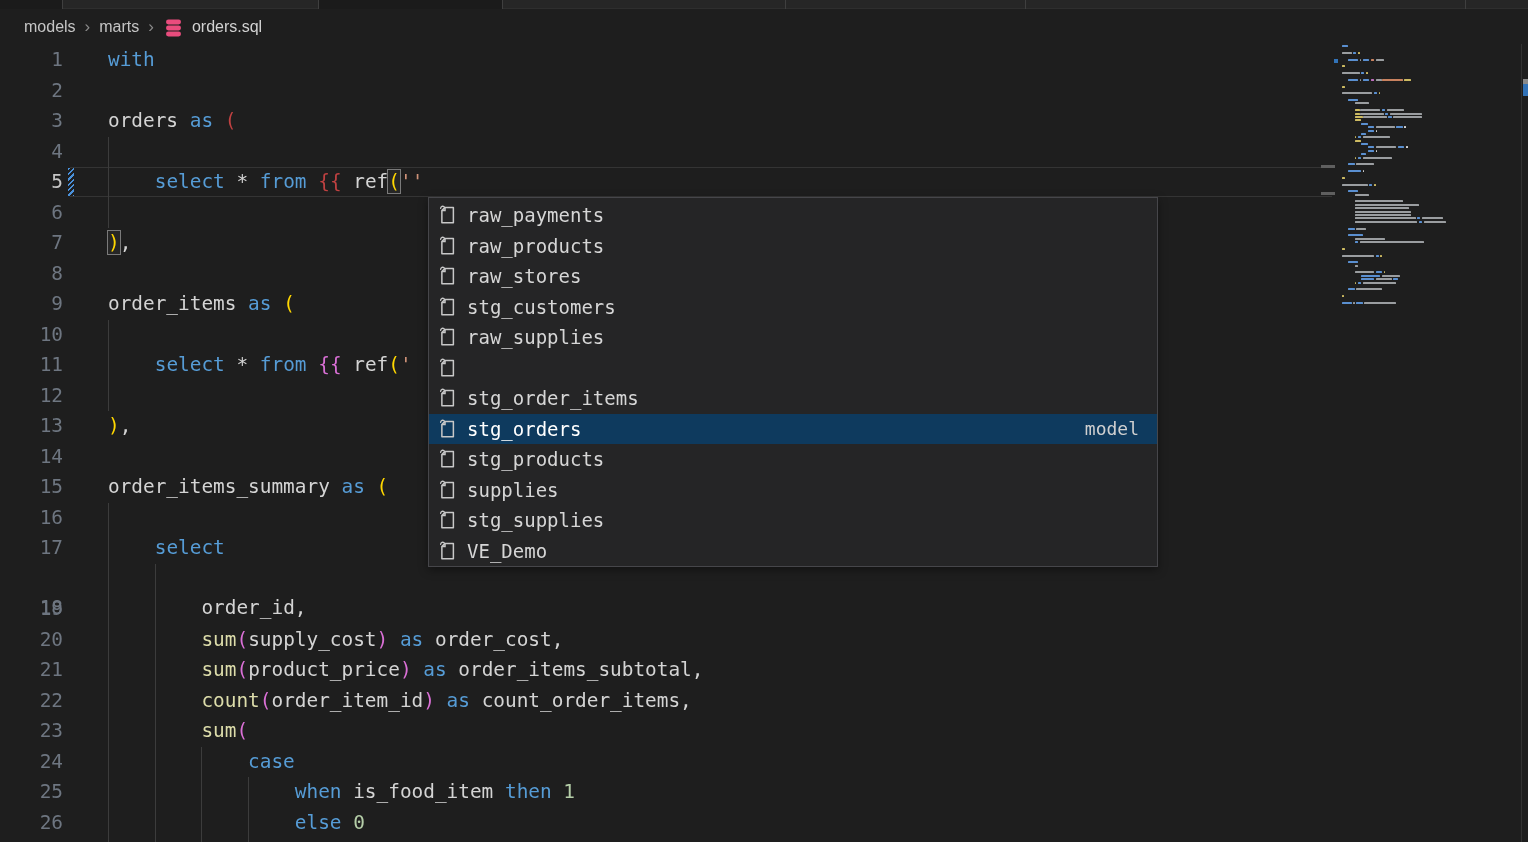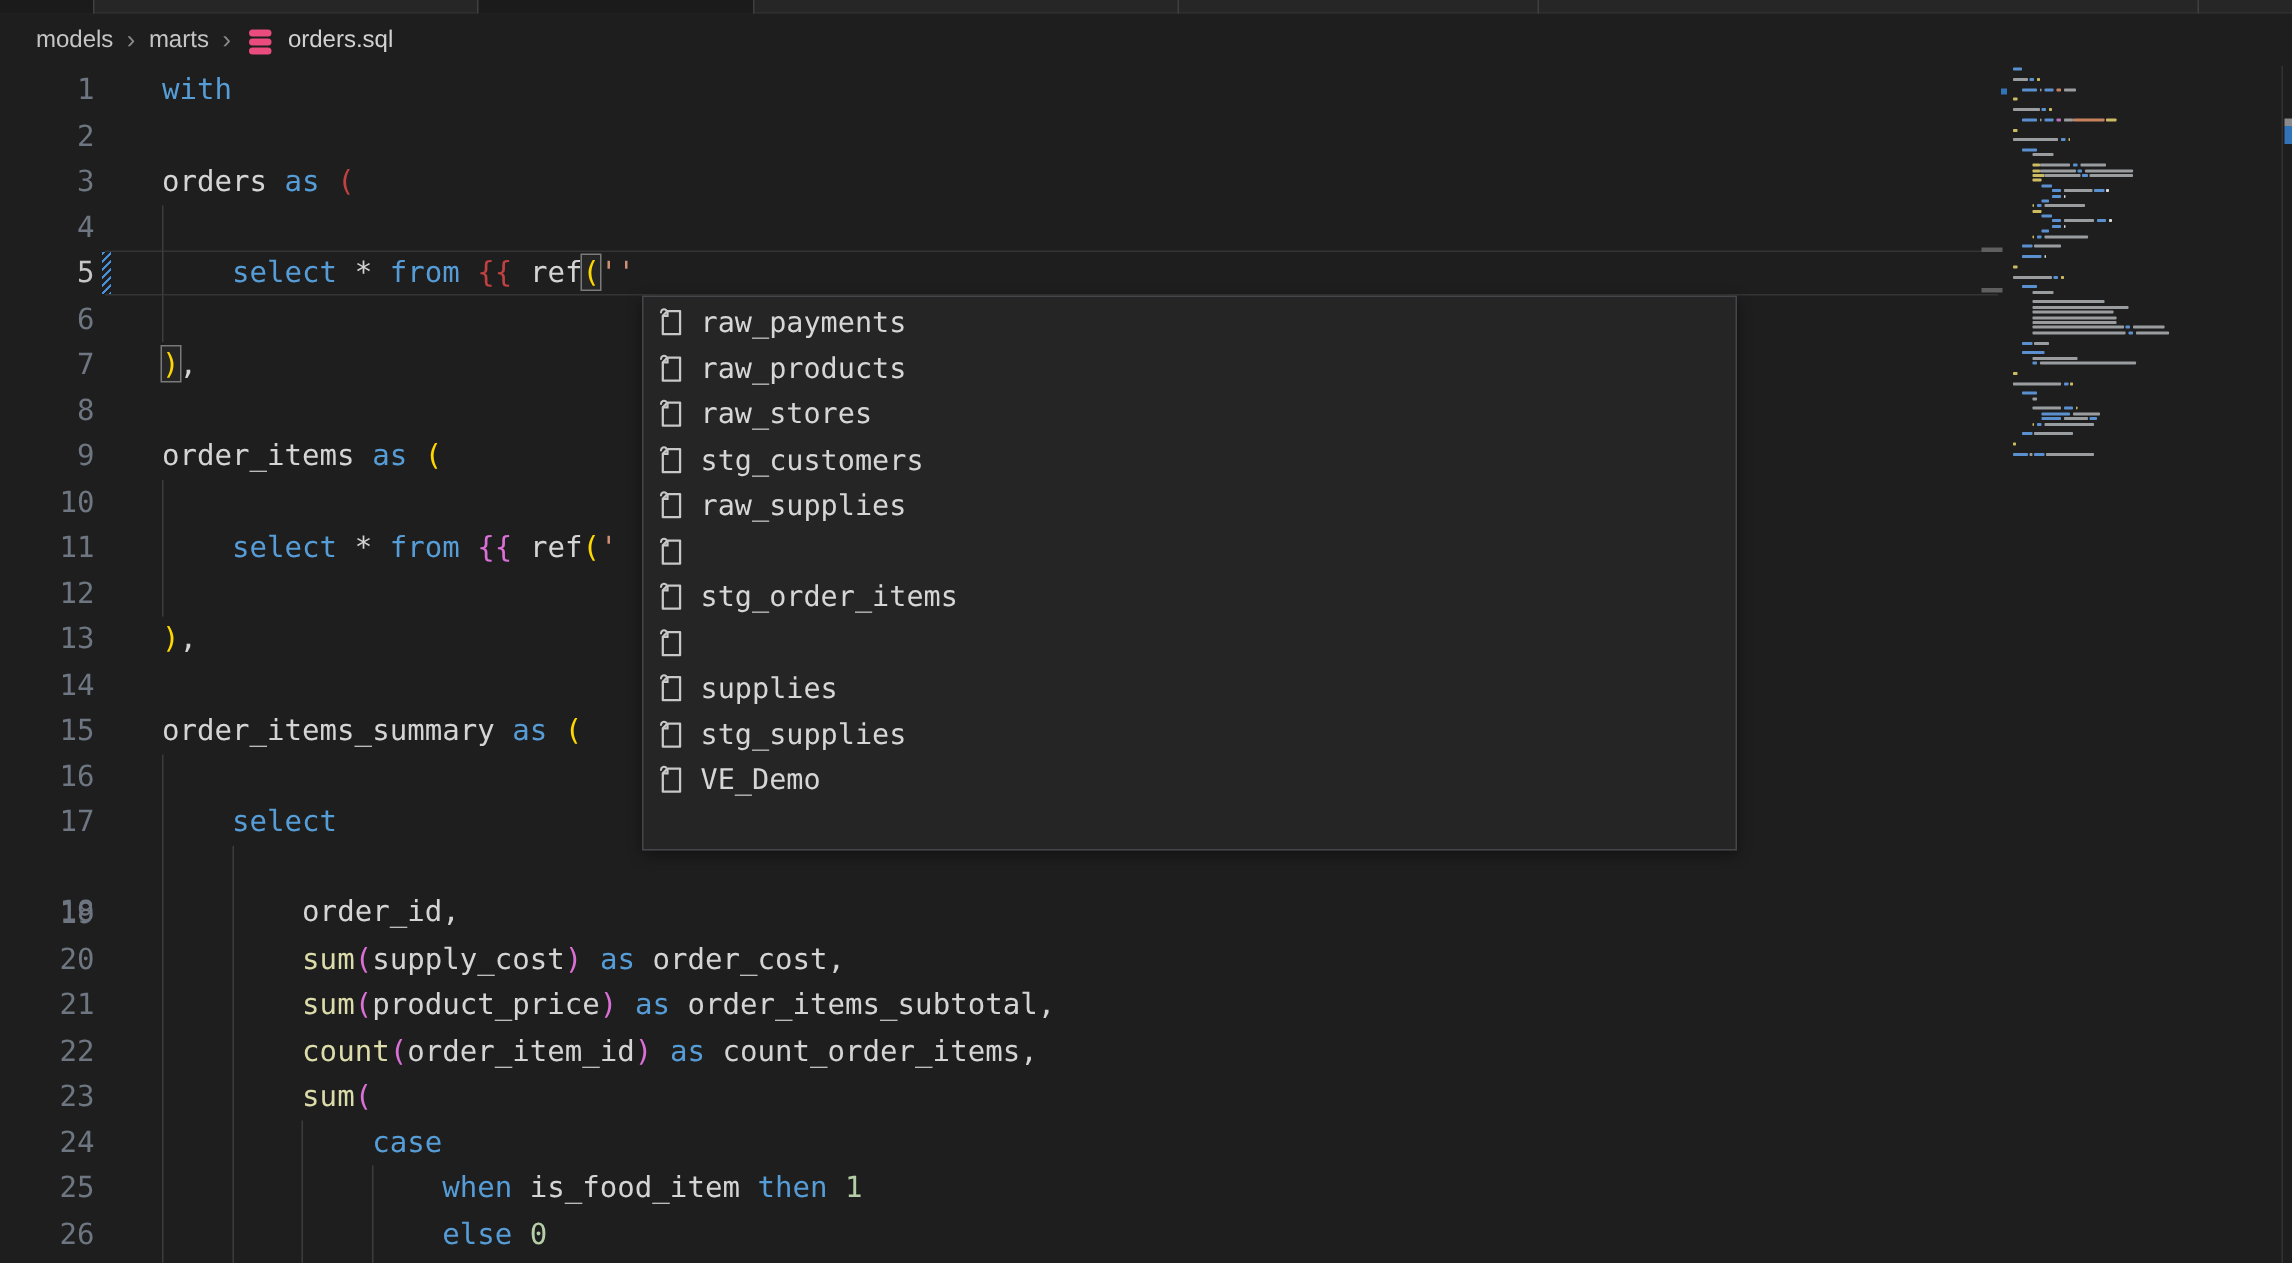--- a/index.html
+++ b/index.html
@@ -208,28 +208,40 @@
     <span class="s-icon">
       <svg width="20" height="20" viewBox="0 0 16 16">
         <path d="M6.4 1.9 H13.1 V14.2 H3.9 V4.4 Z" fill="none" stroke="#c8c8c8" stroke-width="1.2" stroke-linejoin="round"></path>
         <path d="M6.4 1.9 V4.4 H3.9" fill="none" stroke="#c8c8c8" stroke-width="1.2"></path>
         <path d="M5.7 1.4 C4.6 0.6 3.1 0.9 2.9 2.6" fill="none" stroke="#c8c8c8" stroke-width="1.1" stroke-linecap="round"></path>
       </svg>
     </span>
     <span class="s-label">stg_order_items</span>
     <span class="s-detail"></span>
   </div>
-    <div class="s-row">
-    <span class="s-icon">
-      <svg width="20" height="20" viewBox="0 0 16 16">
-        <path d="M6.4 1.9 H13.1 V14.2 H3.9 V4.4 Z" fill="none" stroke="#c8c8c8" stroke-width="1.2" stroke-linejoin="round"></path>
-        <path d="M6.4 1.9 V4.4 H3.9" fill="none" stroke="#c8c8c8" stroke-width="1.2"></path>
-        <path d="M5.7 1.4 C4.6 0.6 3.1 0.9 2.9 2.6" fill="none" stroke="#c8c8c8" stroke-width="1.1" stroke-linecap="round"></path>
-      </svg>
-    </span>
+    <div class="s-row selected">
+    <span class="s-icon">
+      <svg width="20" height="20" viewBox="0 0 16 16">
+        <path d="M6.4 1.9 H13.1 V14.2 H3.9 V4.4 Z" fill="none" stroke="#c8c8c8" stroke-width="1.2" stroke-linejoin="round"></path>
+        <path d="M6.4 1.9 V4.4 H3.9" fill="none" stroke="#c8c8c8" stroke-width="1.2"></path>
+        <path d="M5.7 1.4 C4.6 0.6 3.1 0.9 2.9 2.6" fill="none" stroke="#c8c8c8" stroke-width="1.1" stroke-linecap="round"></path>
+      </svg>
+    </span>
+    <span class="s-label">stg_orders</span>
+    <span class="s-detail">model</span>
+  </div>
+    <div class="s-row">
+    <span class="s-icon">
+      <svg width="20" height="20" viewBox="0 0 16 16">
+        <path d="M6.4 1.9 H13.1 V14.2 H3.9 V4.4 Z" fill="none" stroke="#c8c8c8" stroke-width="1.2" stroke-linejoin="round"></path>
+        <path d="M6.4 1.9 V4.4 H3.9" fill="none" stroke="#c8c8c8" stroke-width="1.2"></path>
+        <path d="M5.7 1.4 C4.6 0.6 3.1 0.9 2.9 2.6" fill="none" stroke="#c8c8c8" stroke-width="1.1" stroke-linecap="round"></path>
+      </svg>
+    </span>
+    <span class="s-label">stg_products</span>
     <span class="s-detail"></span>
   </div>
     <div class="s-row">
     <span class="s-icon">
       <svg width="20" height="20" viewBox="0 0 16 16">
         <path d="M6.4 1.9 H13.1 V14.2 H3.9 V4.4 Z" fill="none" stroke="#c8c8c8" stroke-width="1.2" stroke-linejoin="round"></path>
         <path d="M6.4 1.9 V4.4 H3.9" fill="none" stroke="#c8c8c8" stroke-width="1.2"></path>
         <path d="M5.7 1.4 C4.6 0.6 3.1 0.9 2.9 2.6" fill="none" stroke="#c8c8c8" stroke-width="1.1" stroke-linecap="round"></path>
       </svg>
     </span>

